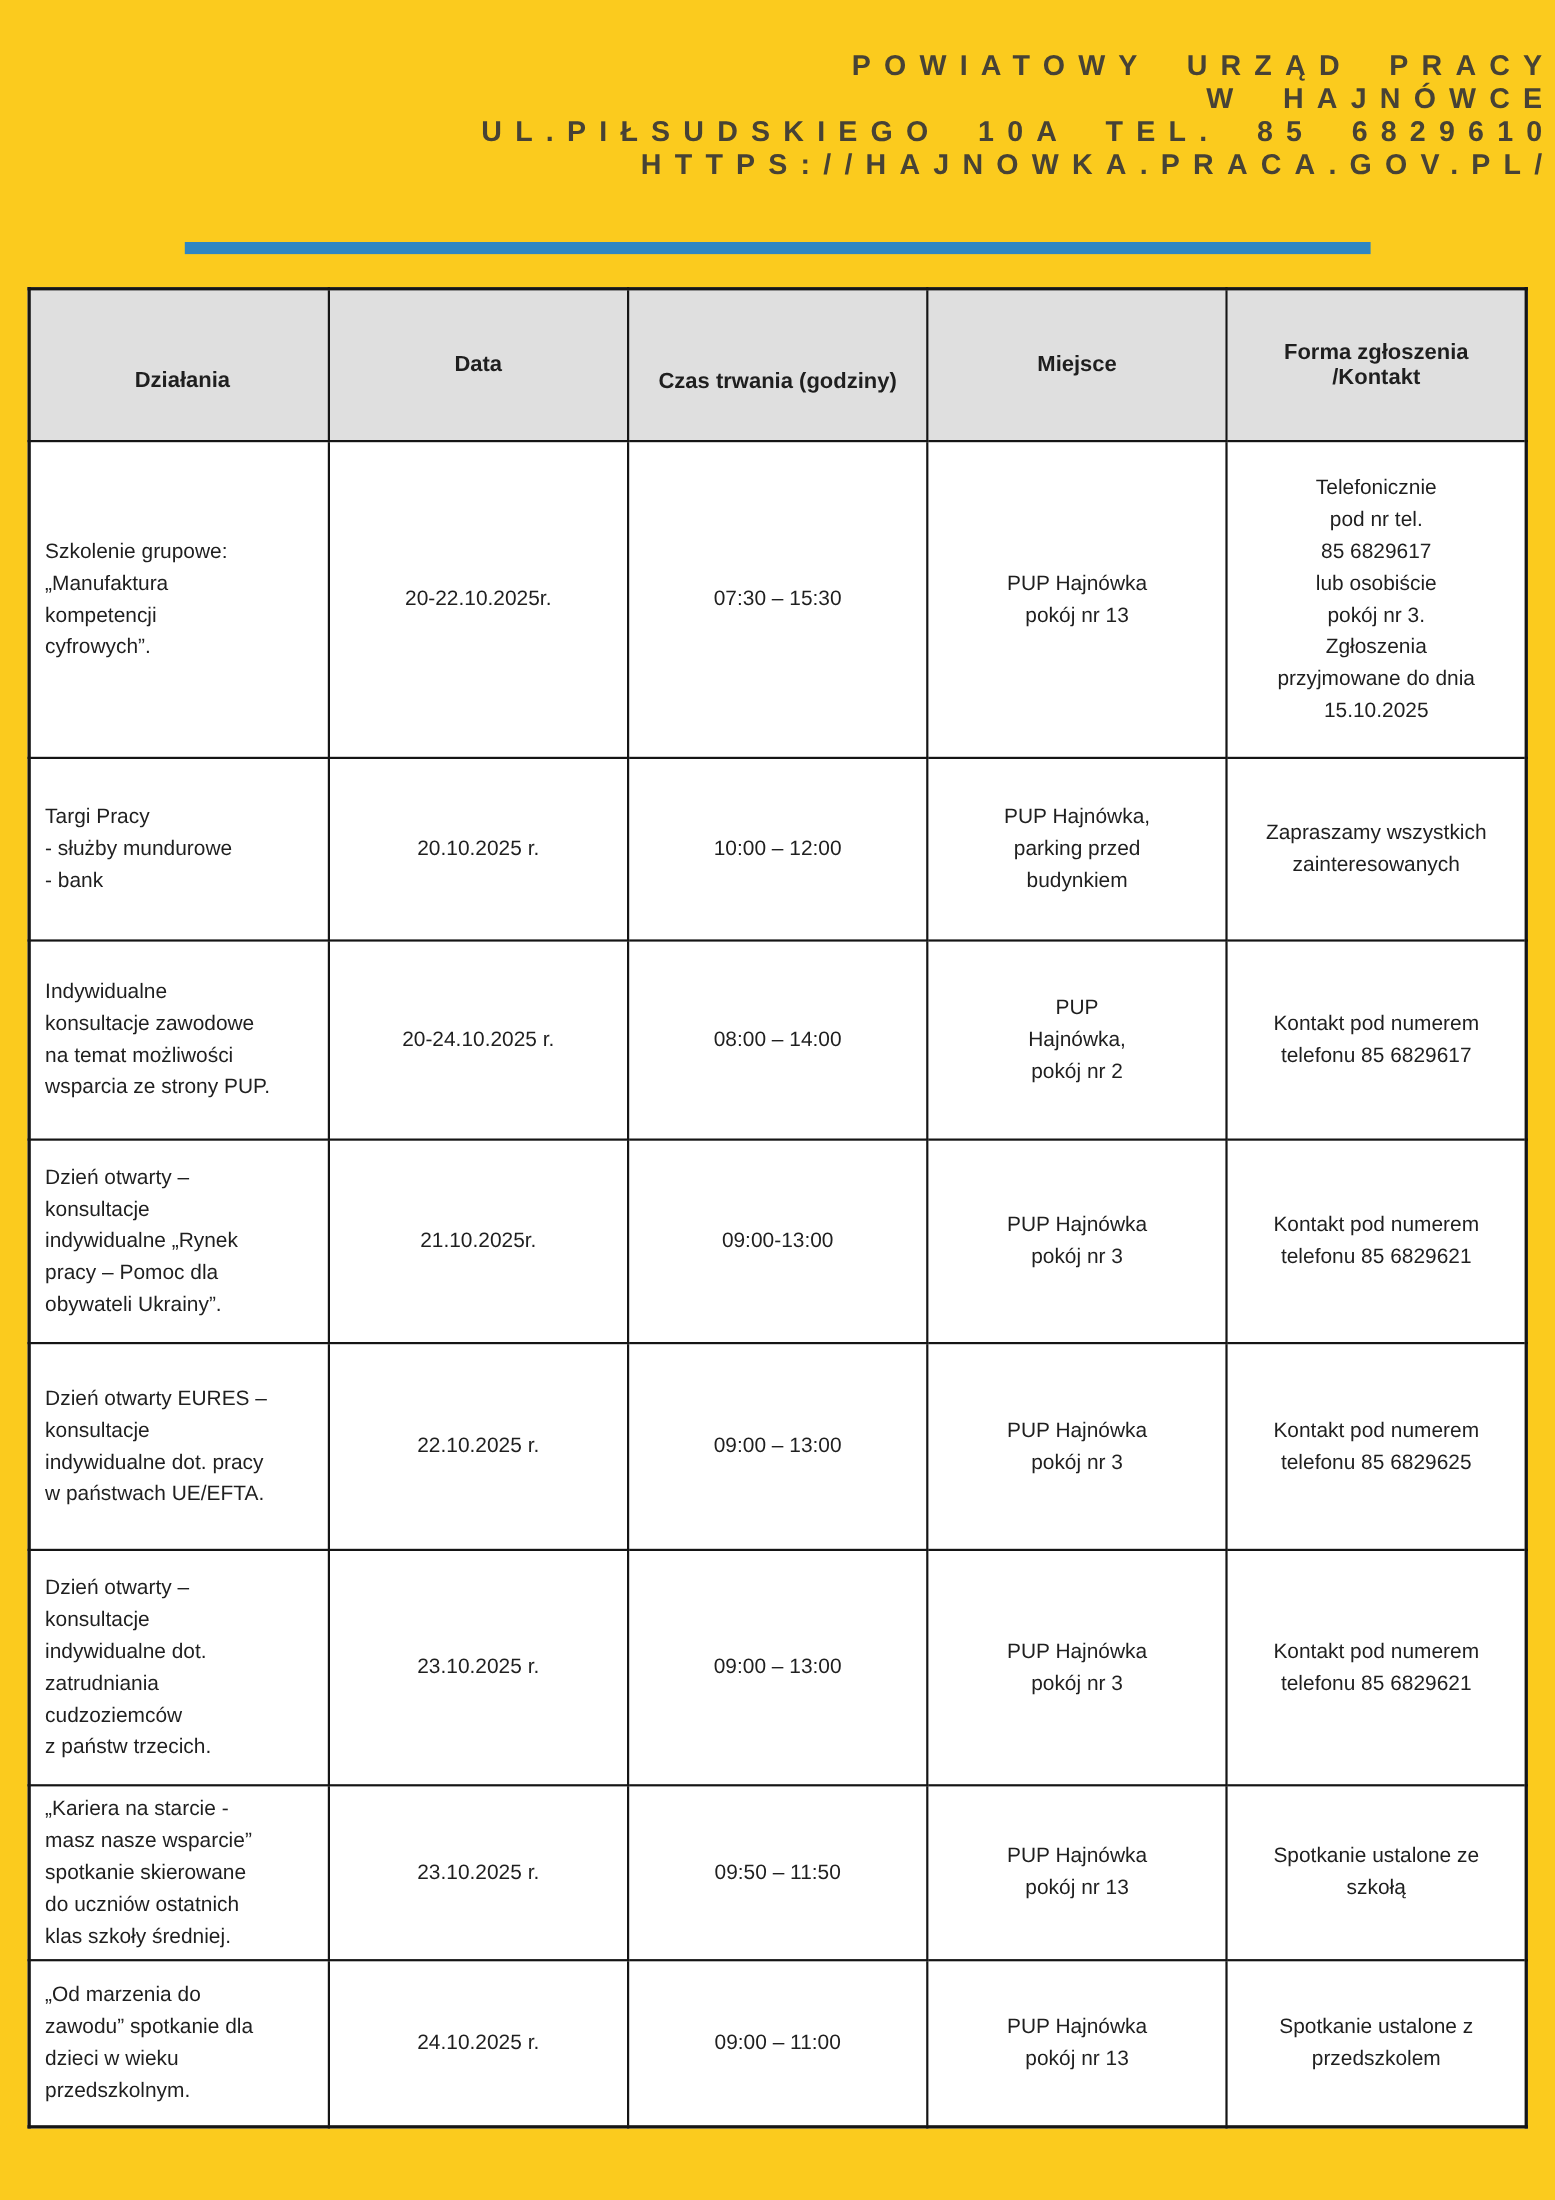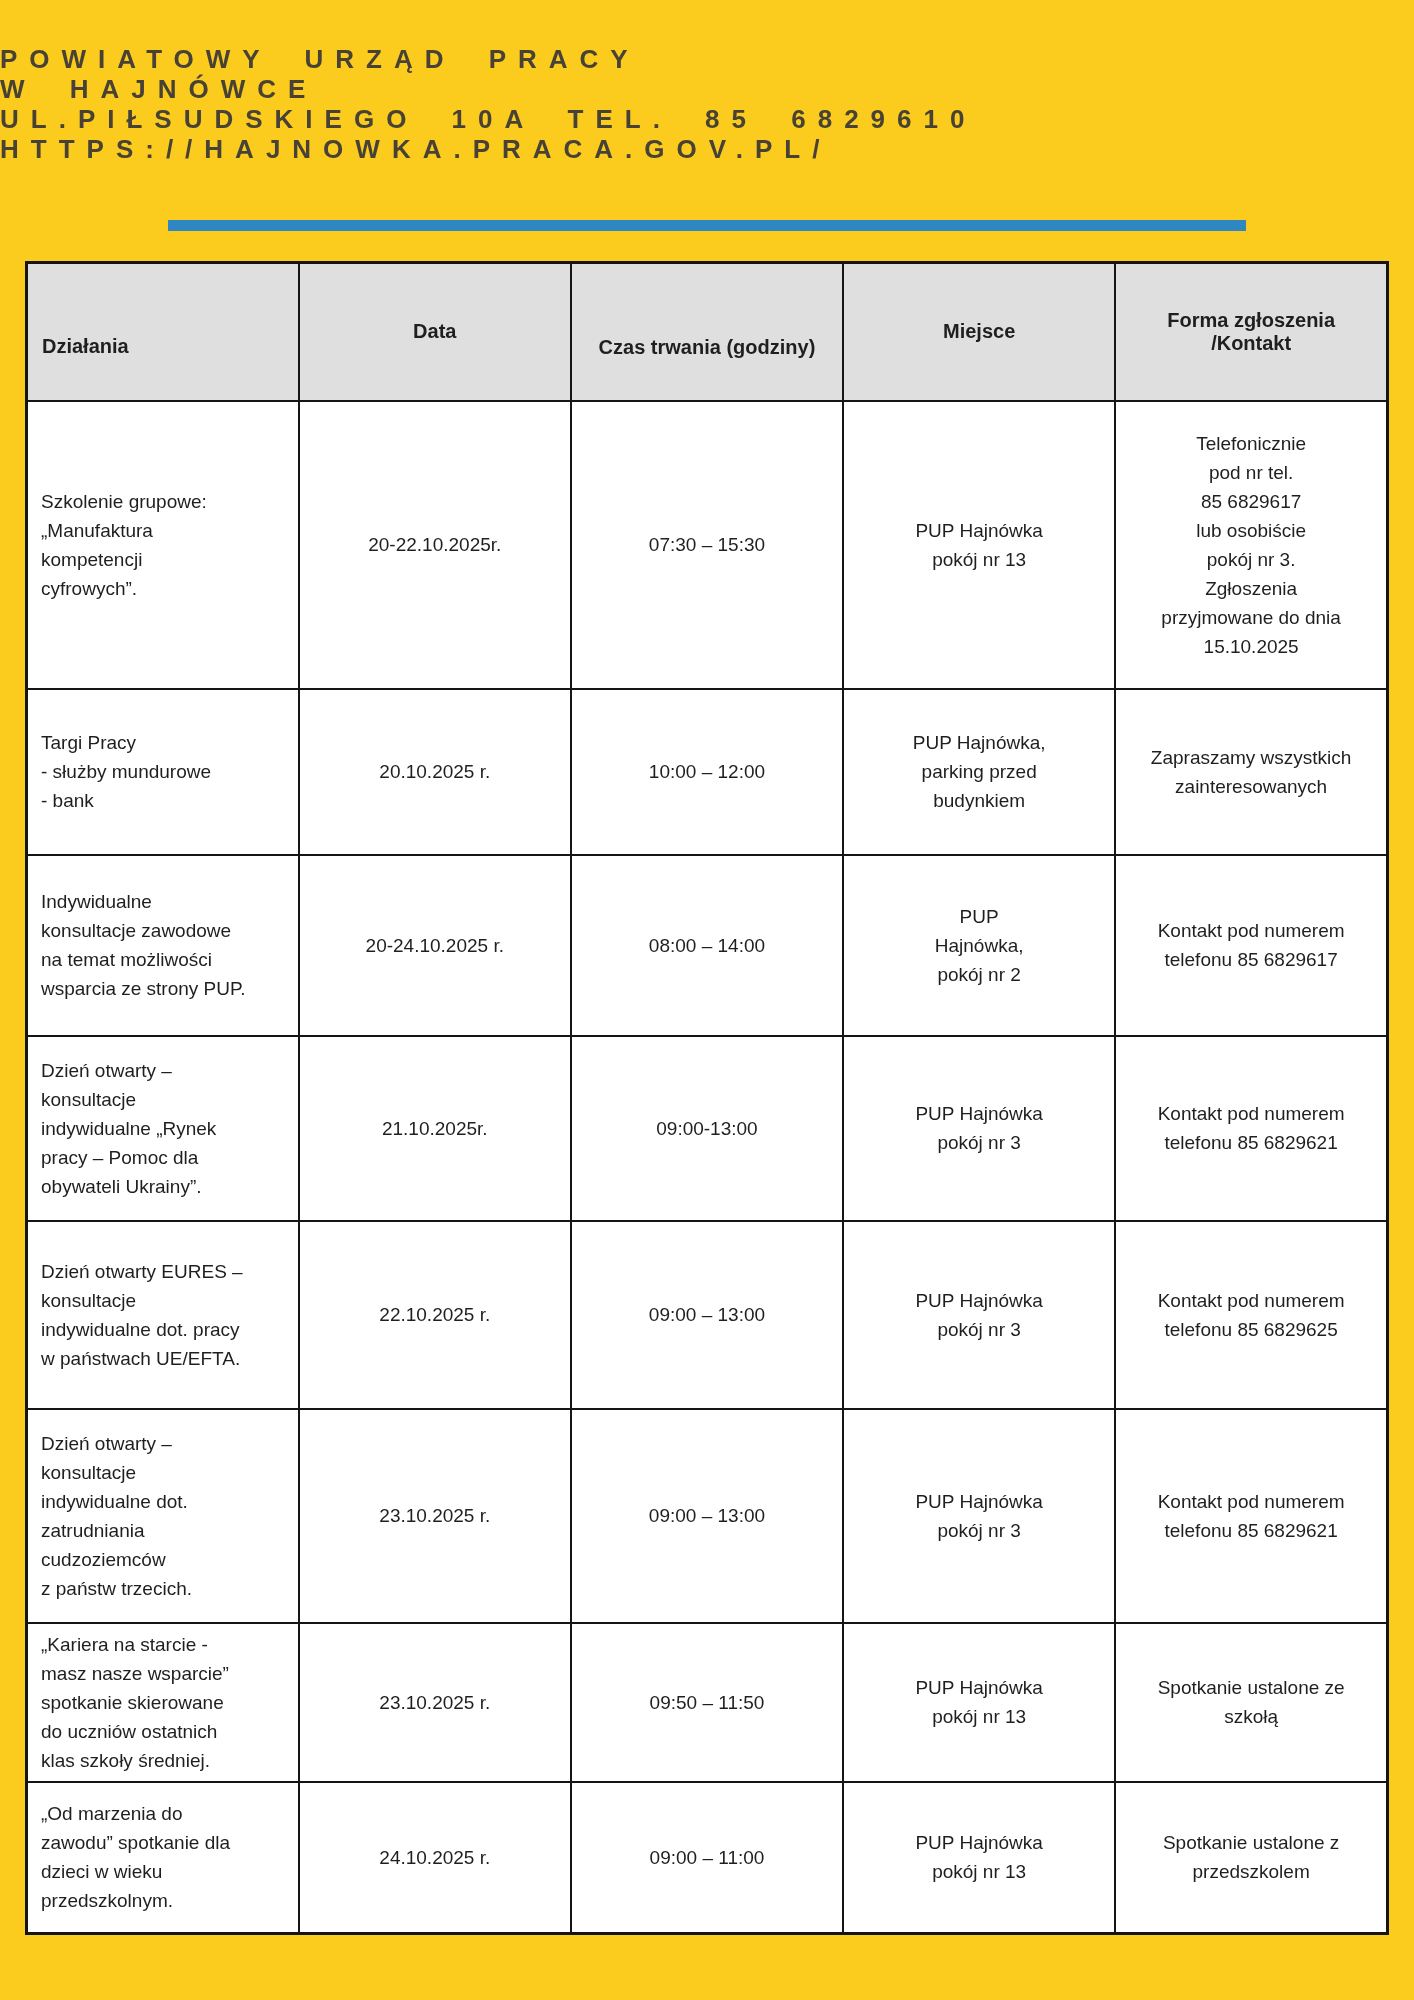--- a/index.html
+++ b/index.html
@@ -10,21 +10,21 @@
   .page {
     position: relative;
     width: 1414px;
     height: 2000px;
     background: #FBCB1E;
     overflow: hidden;
   }
   
   .hdr {
     padding-top: 44px;
-    text-align: left;
+    text-align: right;
     color: #474235;
     font-weight: bold;
     font-size: 26px;
     line-height: 30px;
     letter-spacing: 12px;
     word-spacing: 14px;
   }
   .hdr div { white-space: nowrap; }
   .accent-bar {
     width: 1078px;
@@ -50,21 +50,21 @@
   table.events th {
     background: #DFDFDF;
     font-size: 20px;
     font-weight: bold;
     text-align: center;
     padding: 4px 8px;
     white-space: pre-line;
   }
   table.events thead tr { height: 138px; }
   table.events th.col-dzialania {
-    text-align: left;
+    text-align: center;
     padding-left: 14px;
     padding-top: 34px;
   }
   table.events th.col-czas { padding-top: 36px; }
   table.events td {
     font-size: 19px;
     line-height: 29px;
     text-align: center;
     padding: 6px 10px;
     white-space: pre-line;

